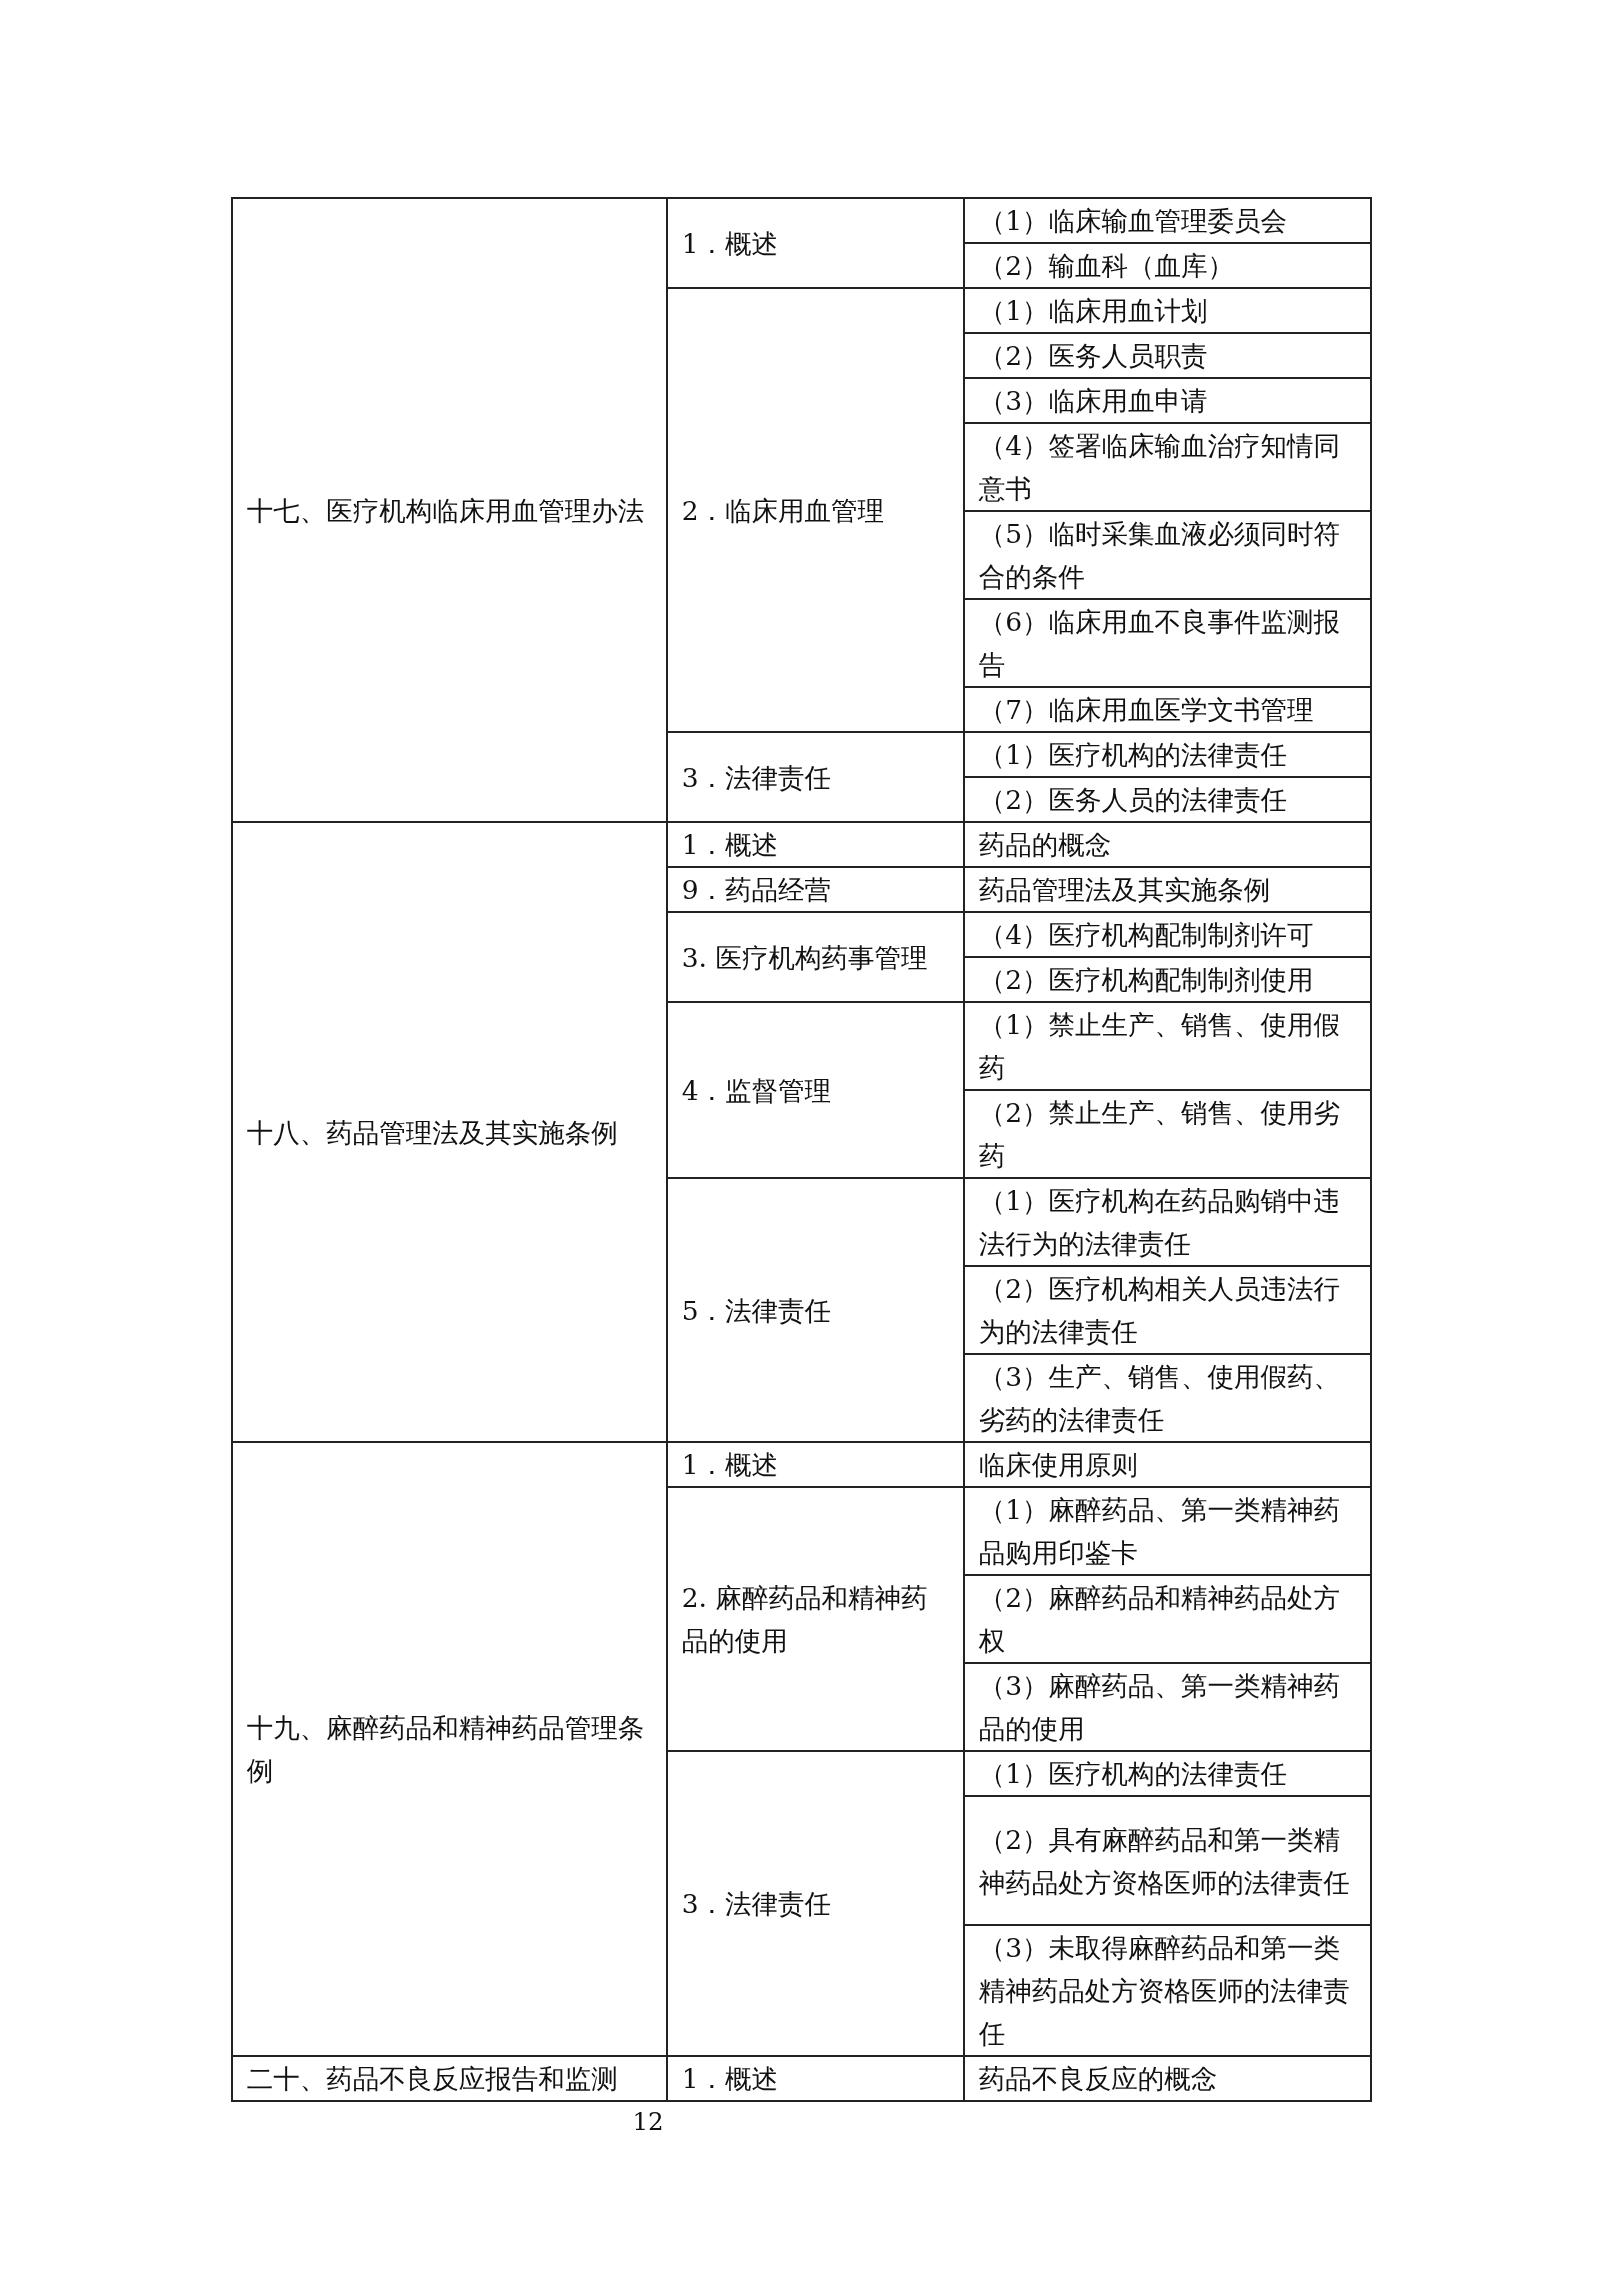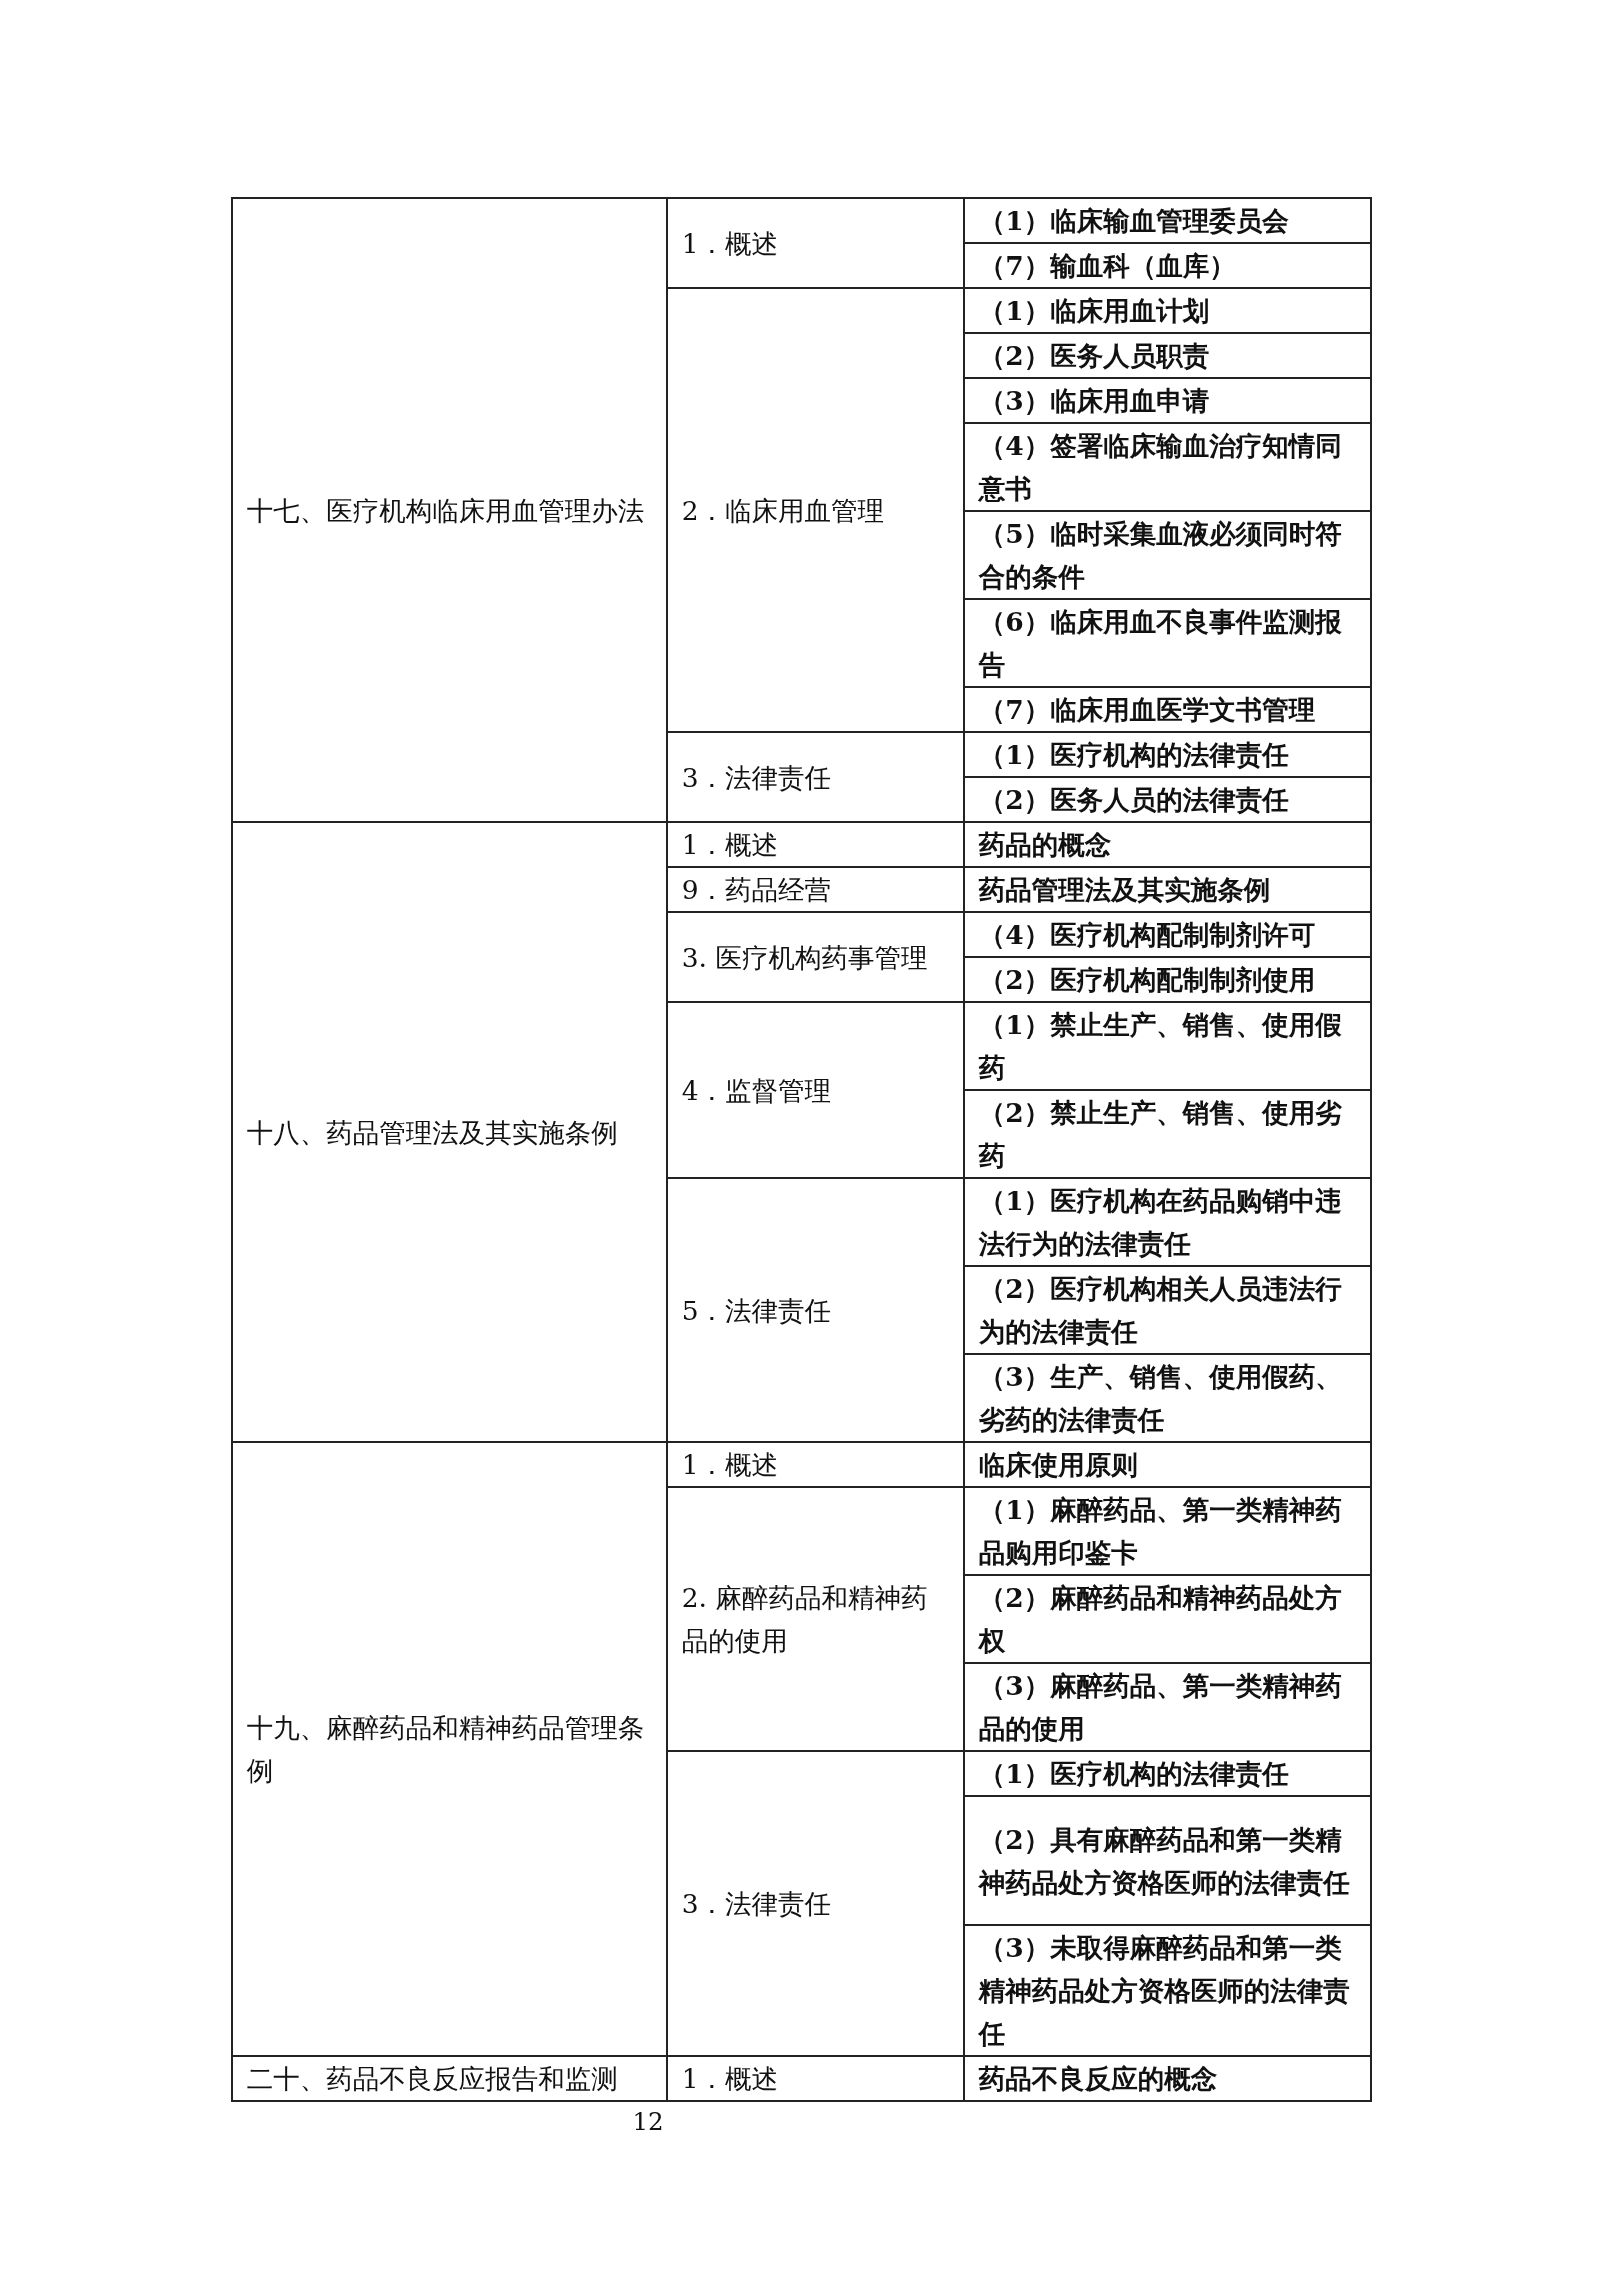--- a/index.html
+++ b/index.html
@@ -8,21 +8,21 @@
   table.outline {
     position:absolute; left:231px; top:197px;
     width:1139px; border-collapse:collapse; table-layout:fixed;
   }
   table.outline td {
     border:2px solid #222; padding:0 9.8px 0 13.7px;
     font-size:26.5px; line-height:43px; vertical-align:middle;
     word-break:break-all;
   }
   table.outline td.c1 { padding-left:13.7px; }
-  table.outline td.c3 { padding-left:13.7px; padding-right:6px;font-weight:bold; }
+  table.outline td.c3 { padding-left:13.7px; padding-right:6px; }
   col.w1 { width:435px; } col.w2 { width:297px; } col.w3 { width:407px; }
   .pagenum { position:absolute; left:0; width:1296px; top:2107px; text-align:center; font-size:24.5px; }
 </style>
 </head>
 <body>
 
 <div class="page">
   <table class="outline">
     <colgroup>
         <col class="w1">
@@ -30,21 +30,21 @@
         <col class="w3">
       </colgroup>
     <tbody>
 
       <tr style="height: 43px;">
         <td class="c1" rowspan="14">十七、医疗机构临床用血管理办法</td>
         <td class="c2" rowspan="2">1．概述</td>
         <td class="c3">（1）临床输血管理委员会</td>
       </tr>
       <tr style="height: 43px;">
-          <td class="c3">（7）输血科（血库）</td>
+          <td class="c3">（2）输血科（血库）</td>
         </tr>
       <tr style="height: 43px;">
         <td class="c2" rowspan="10">2．临床用血管理</td>
         <td class="c3">（1）临床用血计划</td>
       </tr>
       <tr style="height: 43px;">
           <td class="c3">（2）医务人员职责</td>
         </tr>
       <tr style="height: 43px;">
           <td class="c3">（3）临床用血申请</td>

